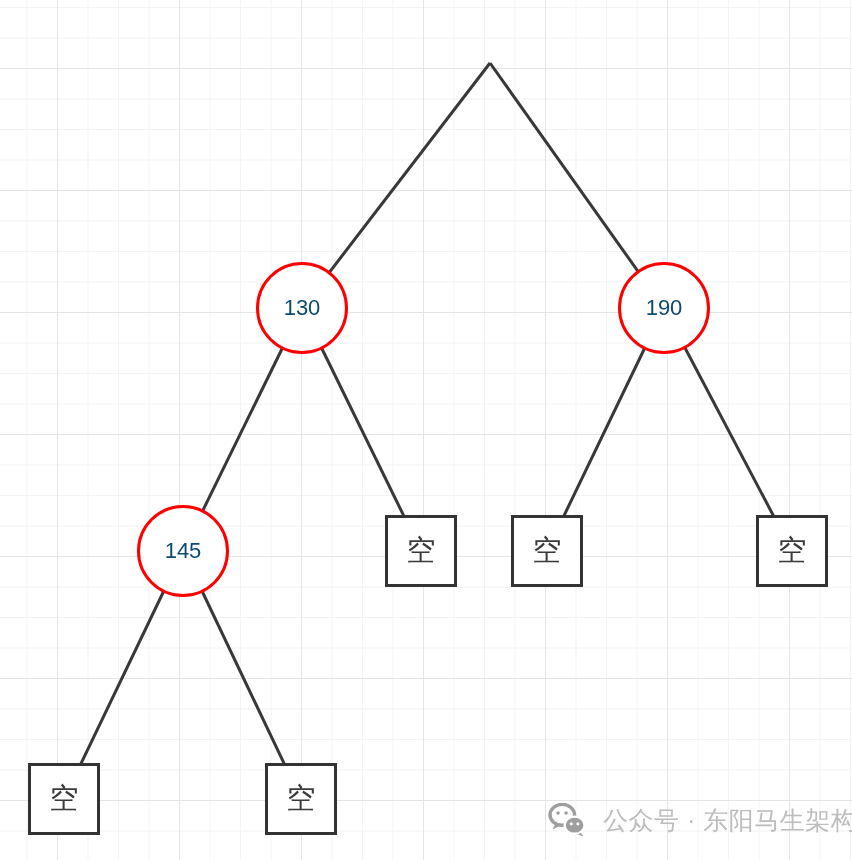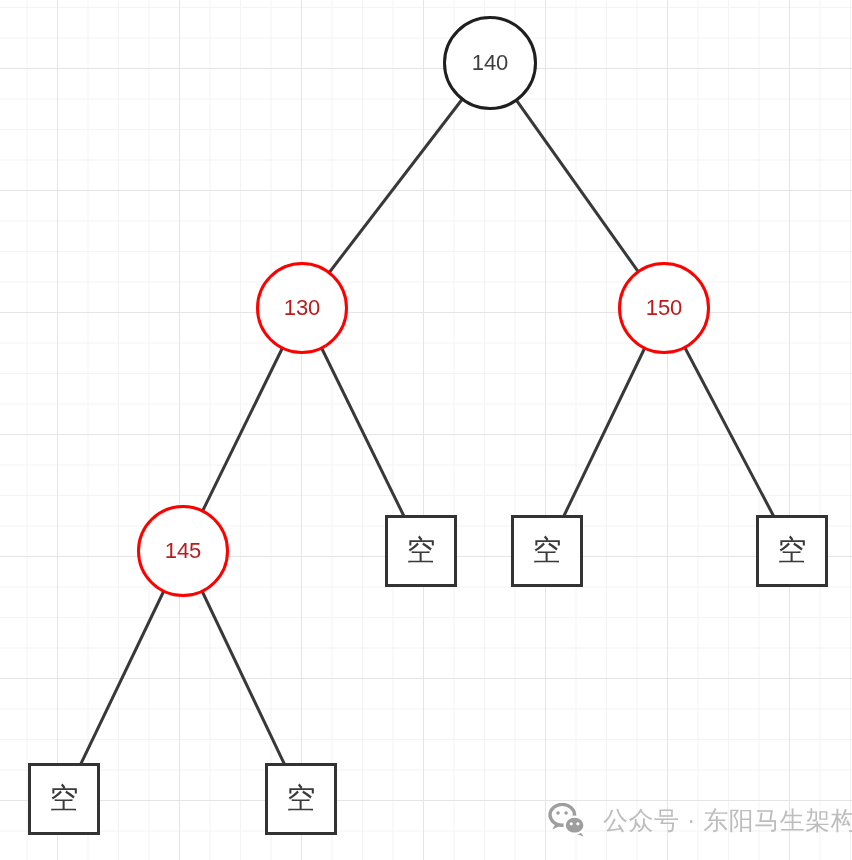--- a/index.html
+++ b/index.html
@@ -38,21 +38,21 @@
     position: absolute;
     z-index: 2;
     box-sizing: border-box;
     background: #ffffff;
     display: flex;
     align-items: center;
     justify-content: center;
   }
   .circle { border-radius: 50%; font-size: 22px; }
   .circle.black { border: 3px solid #1f1f1f; color: #404040; }
-  .circle.red   { border: 3.5px solid #ff0000; color: #b91c1c; }
+  .circle.red   { border: 3.5px solid #ff0000; color: #0c4a6e; }
   .square {
     border: 3px solid #333333;
     color: #3a3a3a;
     font-size: 29px;
     width: 72px; height: 72px;
   }
   .n140 { left: 443px; top: 16px;  width: 94px; height: 94px; }
   .n130 { left: 256px; top: 262px; width: 92px; height: 92px; }
   .n150 { left: 618px; top: 262px; width: 92px; height: 92px; }
   .n125 { left: 137px; top: 505px; width: 92px; height: 92px; }
@@ -86,23 +86,22 @@
     <line x1="490" y1="63" x2="302" y2="308"></line>
     <line x1="490" y1="63" x2="664" y2="308"></line>
     <line x1="302" y1="308" x2="183" y2="551"></line>
     <line x1="302" y1="308" x2="421" y2="551"></line>
     <line x1="664" y1="308" x2="547" y2="551"></line>
     <line x1="664" y1="308" x2="792" y2="551"></line>
     <line x1="183" y1="551" x2="64" y2="799"></line>
     <line x1="183" y1="551" x2="301" y2="799"></line>
   </svg>
 
-  <div class="node circle black n140">140</div>
   <div class="node circle red n130">130</div>
-  <div class="node circle red n150">150</div>
+  <div class="node circle red n150">190</div>
   <div class="node circle red n125">145</div>
 
   <div class="node square sq1">空</div>
   <div class="node square sq2">空</div>
   <div class="node square sq3">空</div>
   <div class="node square sq4">空</div>
   <div class="node square sq5">空</div>
 
   <div class="watermark">
     <svg width="38" height="35" viewBox="0 0 40 37">

